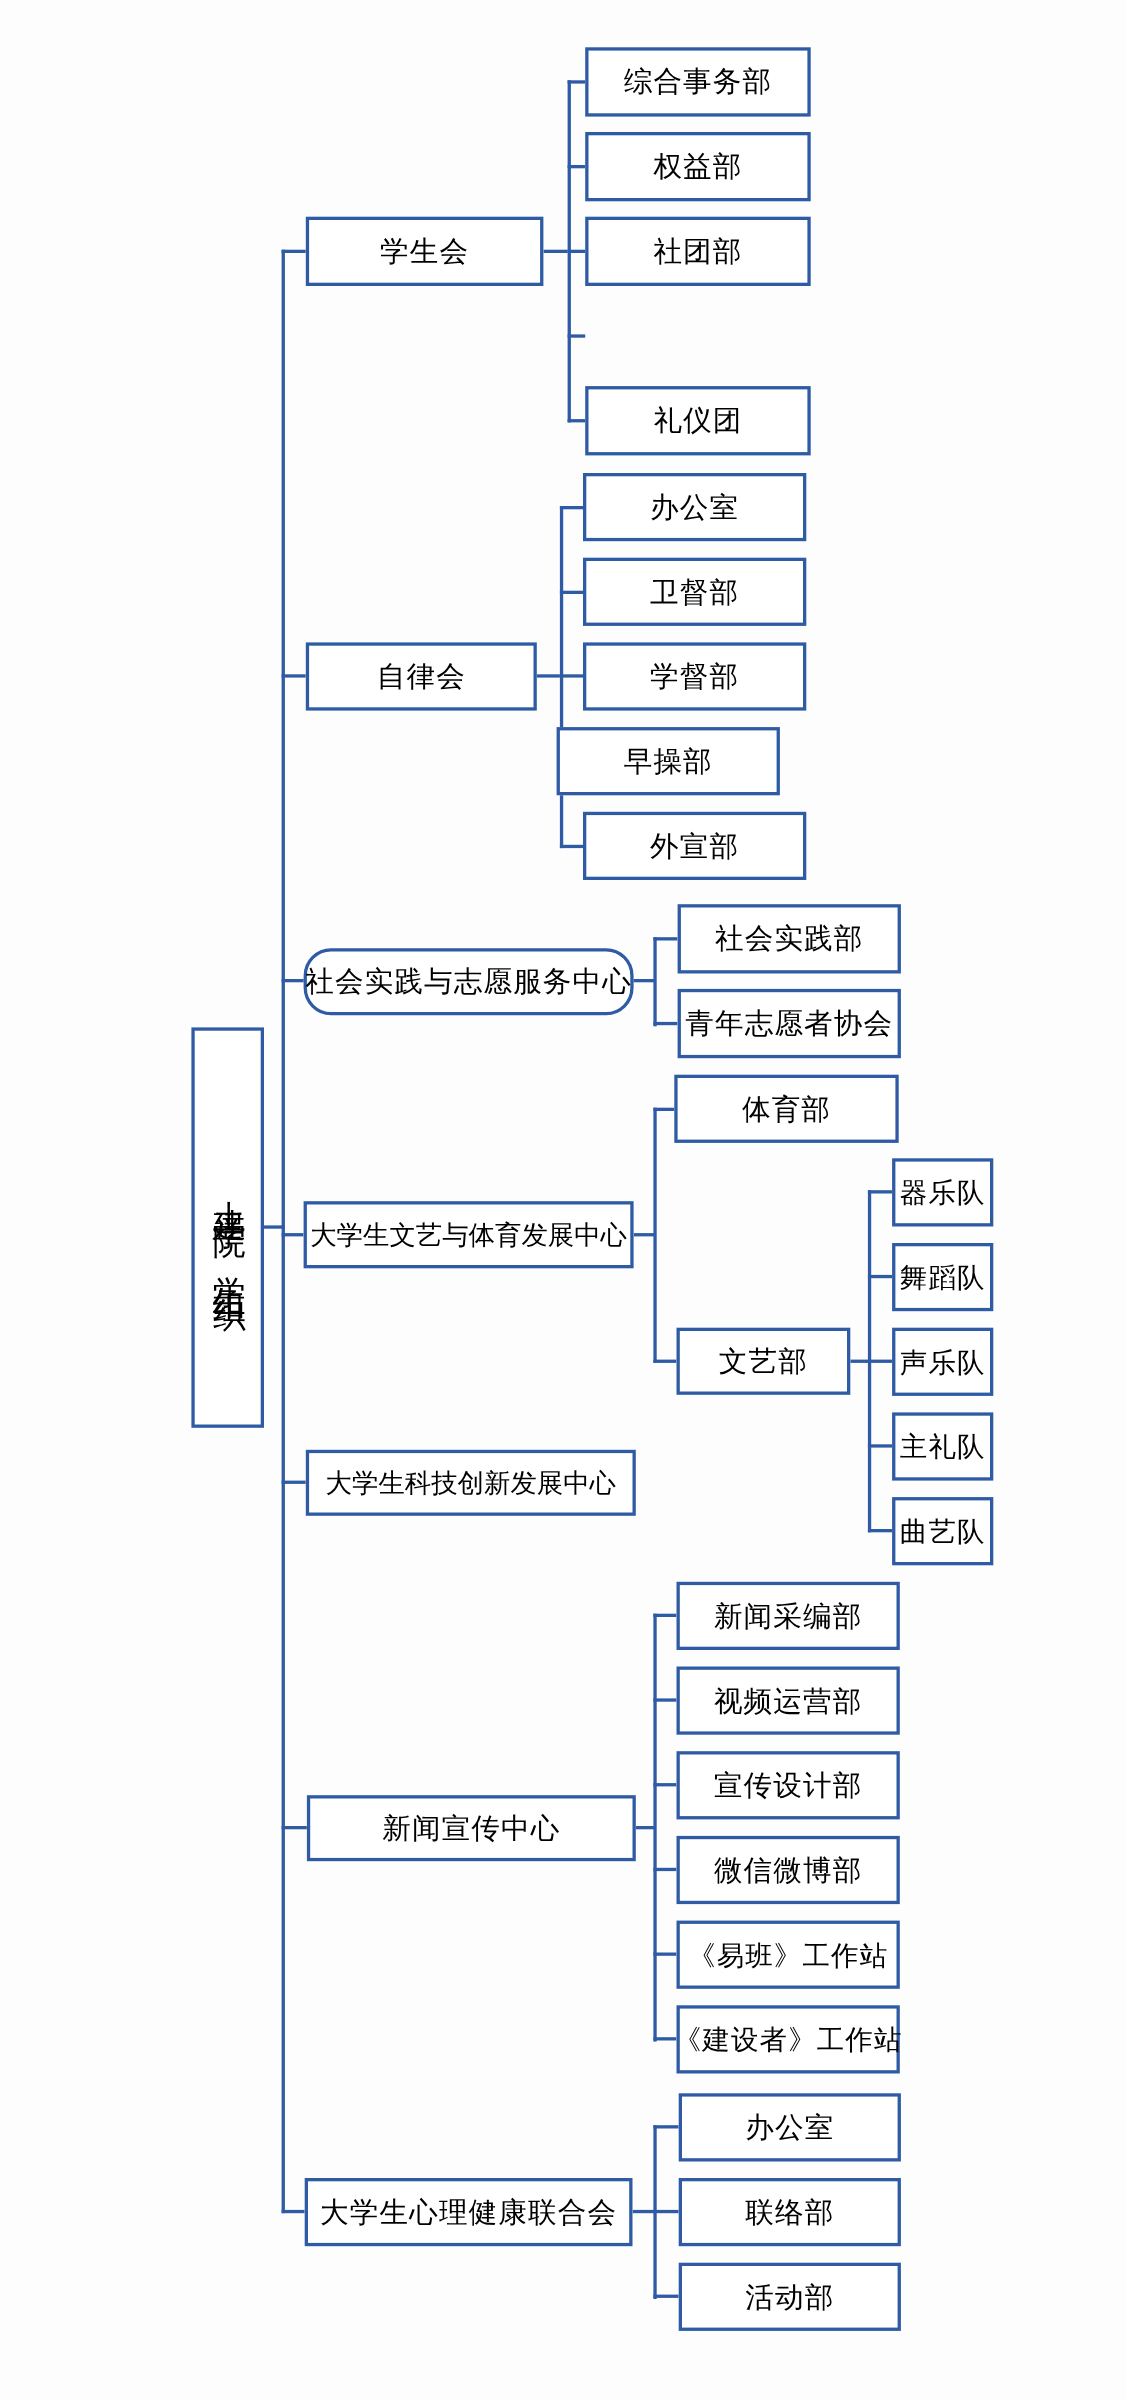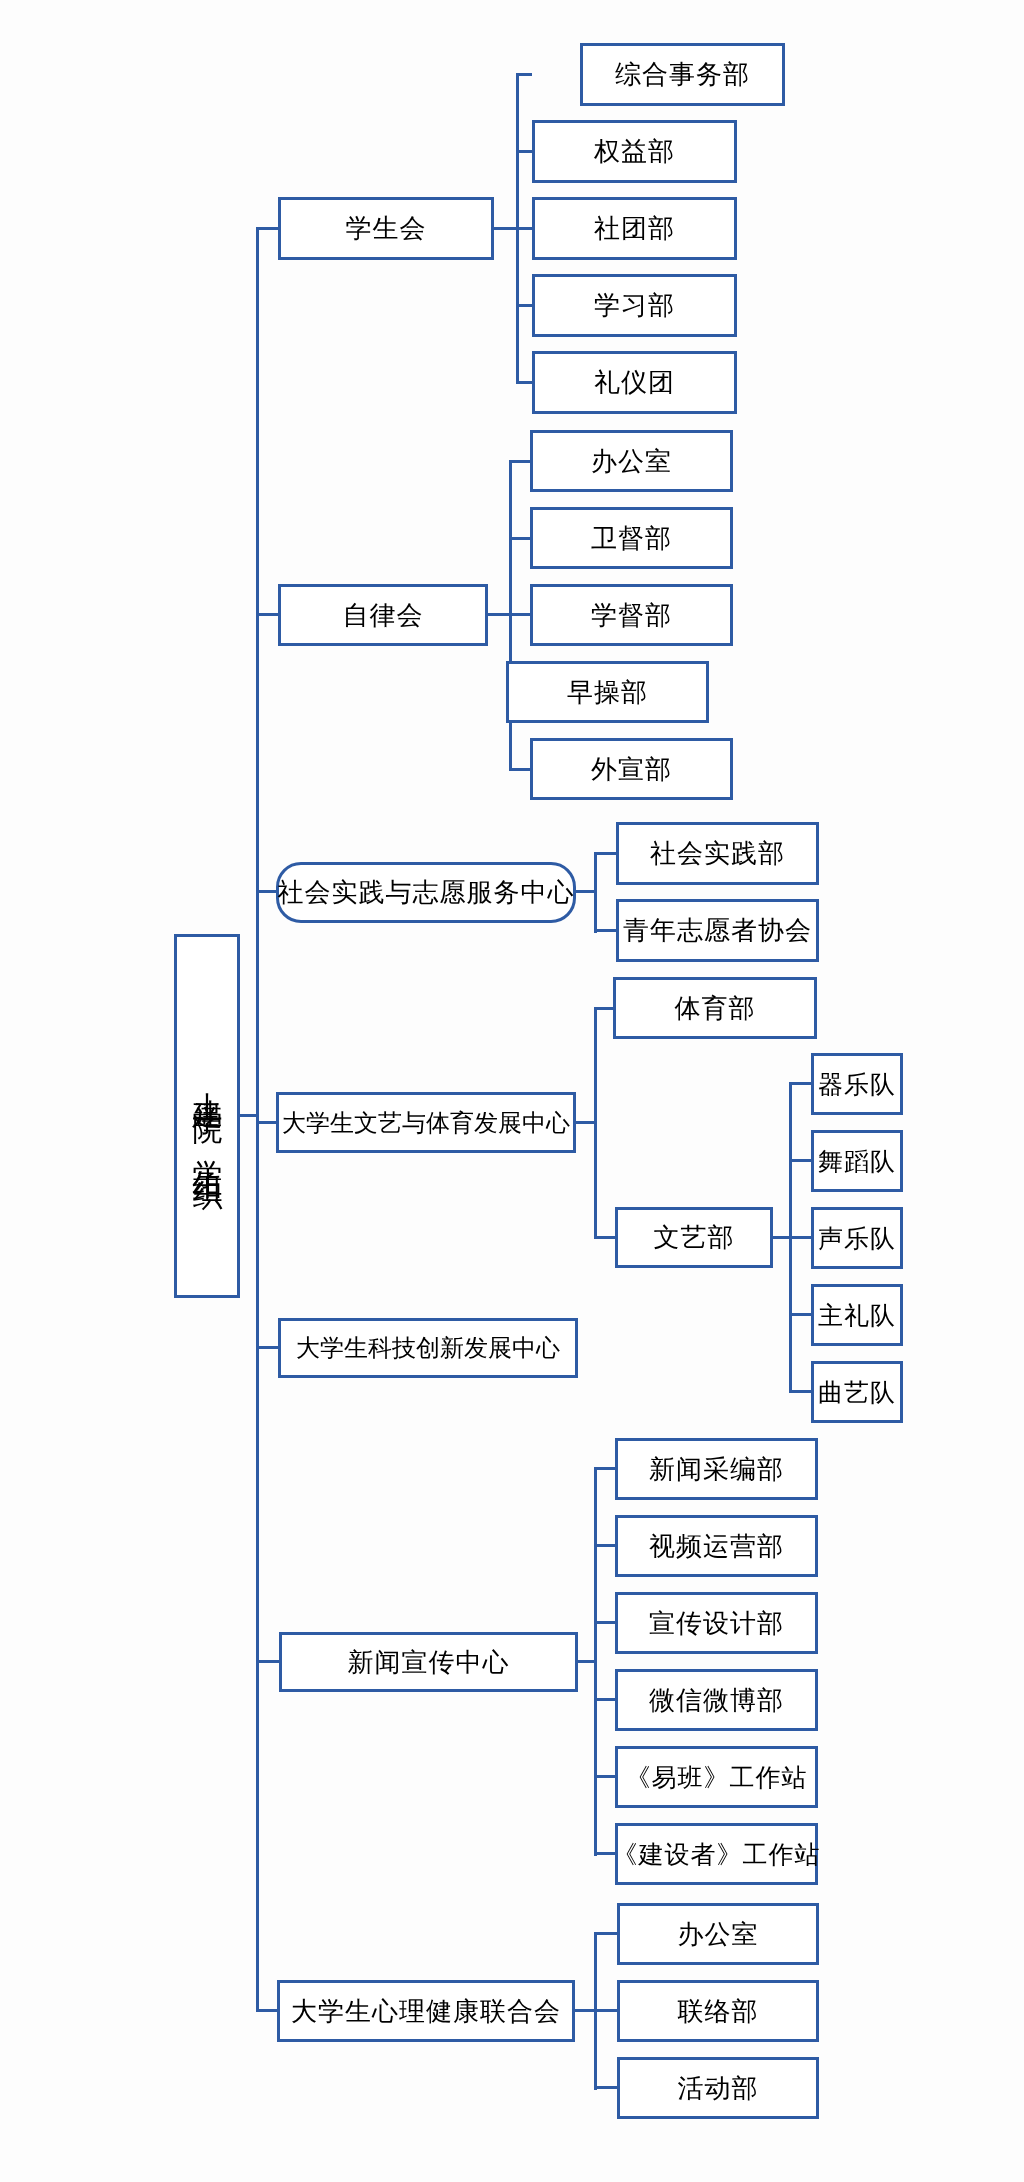--- a/index.html
+++ b/index.html
@@ -123,24 +123,23 @@
   </div>
 
   <div class="box" style="left:278px;top:197px;width:216px;height:63px;">学生会</div>
   <div class="box" style="left:278px;top:584px;width:210px;height:62px;">自律会</div>
   <div class="box" style="left:276px;top:862px;width:300px;height:61px;border-radius:25px;">社会实践与志愿服务中心</div>
   <div class="box wide12" style="left:276px;top:1092px;width:300px;height:61px;">大学生文艺与体育发展中心</div>
   <div class="box wide12" style="left:278px;top:1318px;width:300px;height:60px;">大学生科技创新发展中心</div>
   <div class="box" style="left:279px;top:1632px;width:299px;height:60px;">新闻宣传中心</div>
   <div class="box" style="left:277px;top:1980px;width:298px;height:62px;">大学生心理健康联合会</div>
 
-  <div class="box" style="left:532px;top:43px;width:205px;height:63px;margin-left:48px;">综合事务部</div>
+  <div class="box" style="left:532px;top:43px;width:205px;height:63px;">综合事务部</div>
   <div class="box" style="left:532px;top:120px;width:205px;height:63px;">权益部</div>
   <div class="box" style="left:532px;top:197px;width:205px;height:63px;">社团部</div>
-  <div class="box" style="left:532px;top:274px;width:205px;height:63px;">学习部</div>
   <div class="box" style="left:532px;top:351px;width:205px;height:63px;">礼仪团</div>
 
   <div class="box" style="left:530px;top:430px;width:203px;height:62px;">办公室</div>
   <div class="box" style="left:530px;top:507px;width:203px;height:62px;">卫督部</div>
   <div class="box" style="left:530px;top:584px;width:203px;height:62px;">学督部</div>
   <div class="box" style="left:506px;top:661px;width:203px;height:62px;">早操部</div>
   <div class="box" style="left:530px;top:738px;width:203px;height:62px;">外宣部</div>
 
   <div class="box" style="left:616px;top:822px;width:203px;height:63px;">社会实践部</div>
   <div class="box" style="left:616px;top:899px;width:203px;height:63px;">青年志愿者协会</div>

